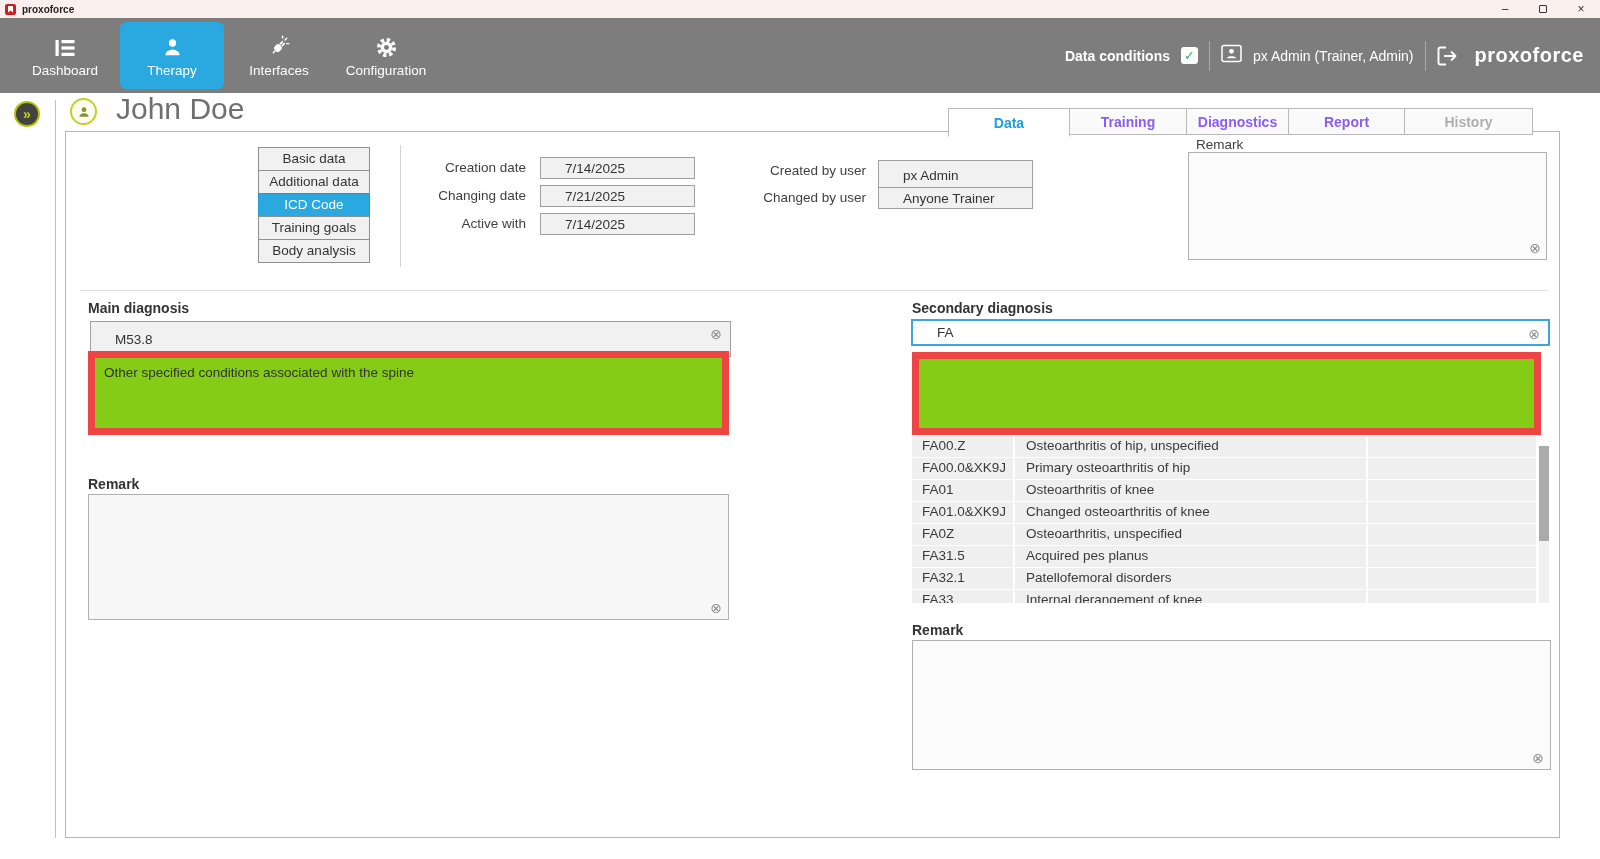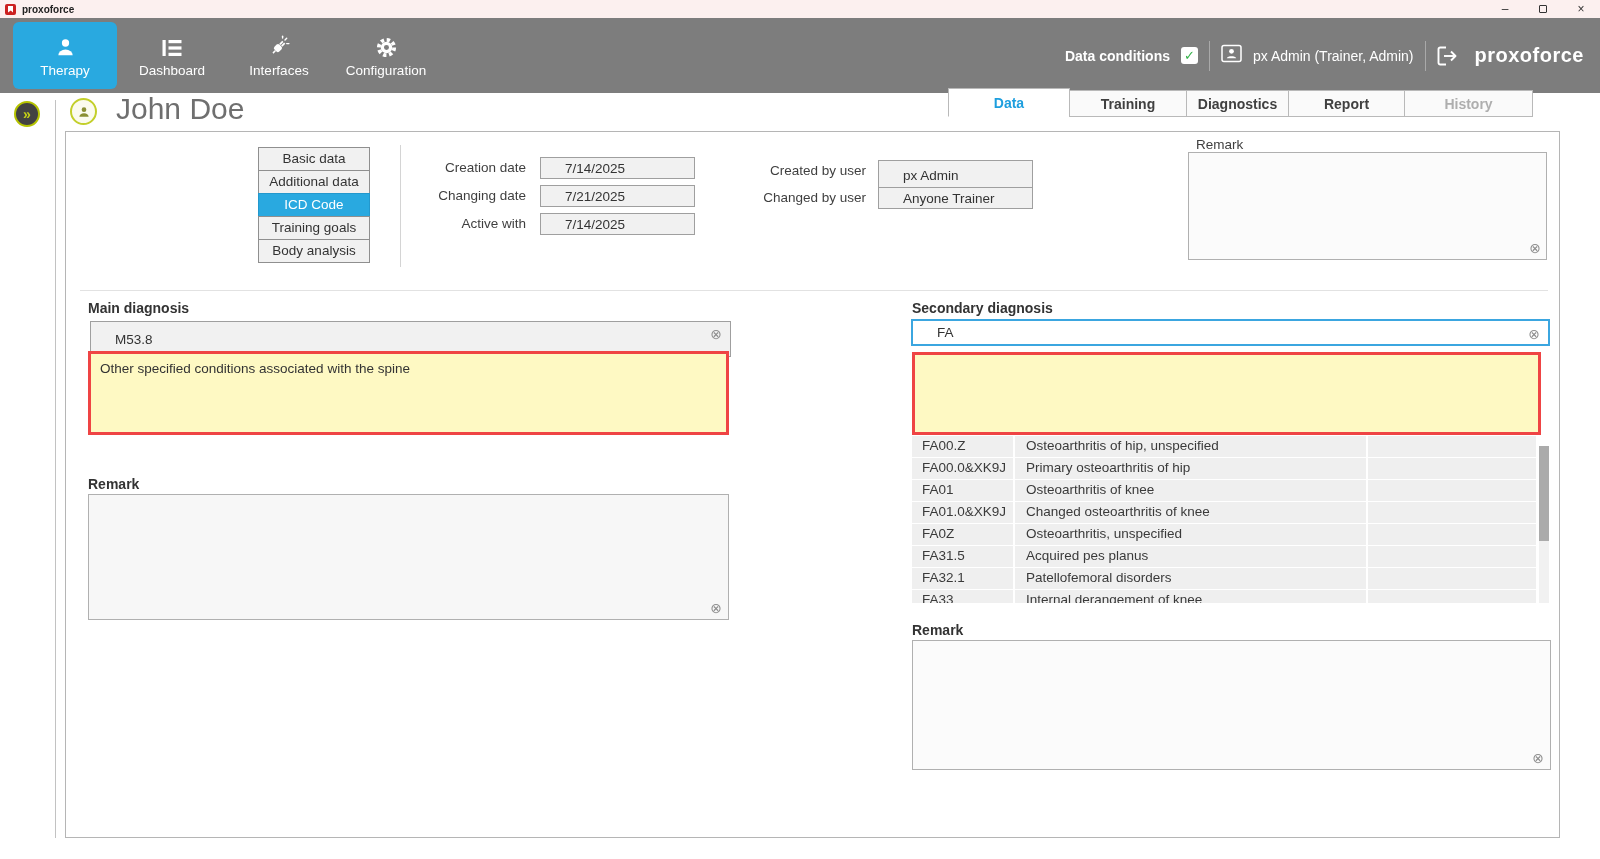--- a/index.html
+++ b/index.html
@@ -36,35 +36,35 @@
   
   .sidebar { position:absolute; left:0; top:100px; width:56px; height:738px; border-right:1px solid #c2c2c2; background:#fff; }
   .expand-btn { position:absolute; left:14px; top:101px; width:26px; height:26px; border-radius:50%; background:#424242;
                 border:2px solid #b5c300; color:#c3cf17; display:flex; align-items:center; justify-content:center;
                 font-size:14px; font-weight:bold; line-height:1; }
   .patient-icon { position:absolute; left:70px; top:98px; width:27px; height:27px; border-radius:50%;
                   border:2px solid #c3cf2a; background:#fbfbee; display:flex; align-items:center; justify-content:center; }
   .patient-name { position:absolute; left:116px; top:92px; font-size:30px; color:#6f6f6f; }
 
   
-  .tabs { position:absolute; top:88px; left:949px; height:29px; display:flex; align-items:flex-end; z-index:3; }
+  .tabs { position:absolute; top:108px; left:949px; height:29px; display:flex; align-items:flex-start; z-index:3; }
   .tab { height:27px; border:1px solid #b9b9b9; background:#fafafa; margin-left:-1px; display:flex; align-items:center;
-         justify-content:center; font-size:14px; font-weight:bold; color:#404040; }
+         justify-content:center; font-size:14px; font-weight:bold; color:#8b5cf6; }
   .tab.active { height:29px; background:#fff; border-bottom:1px solid #fff; color:#1d9ede; }
   .tab.disabled { color:#aeaeae; }
   .tw1{width:122px}.tw2{width:118px}.tw3{width:103px}.tw4{width:117px}.tw5{width:129px}
 
   
   .panel { position:absolute; left:65px; top:131px; width:1495px; height:707px; border:1px solid #b5b5b5; background:#fff; z-index:2; }
   .sec-label { position:absolute; font-weight:bold; font-size:14px; color:#333; }
   .plain-label { position:absolute; font-size:13.5px; color:#3f3f3f; }
   .flabel { position:absolute; font-size:13.5px; color:#3f3f3f; text-align:right; }
   .field { position:absolute; background:#f1f1f1; border:1px solid #9f9f9f; font-size:13.5px; color:#333;
            display:flex; align-items:center; padding:0 24px; }
-  .box { position:absolute; background:#fef9c3; border:3px solid #ef4444; font-size:13.5px; color:#333; padding:7px 9px; }
+  .box { position:absolute; background:#84cc16; border:7px solid #ef4444; font-size:13.5px; color:#333; padding:7px 9px; }
   .remarkbox { background:#fbfbfb; border:1px solid #b0b0b0; }
   .clear-x { position:absolute; color:#8f8f8f; font-size:14px; line-height:1; }
   .search-field { background:#fff; border:2px solid #3ba6e0; }
 
   
   .side-nav { position:absolute; left:192px; top:15px; width:112px; }
   .side-btn { width:100%; height:24px; line-height:22px; text-align:center; font-size:13.5px; color:#333;
               background:#f1f1f1; border:1px solid #8f8f8f; margin-top:-1px; }
   .side-btn:first-child { margin-top:0; }
   .side-btn.active { background:#29a9e0; border-color:#2398cd; color:#fff; }
@@ -92,39 +92,39 @@
       <div class="win-btn">–</div>
       <div class="win-btn">
           <span class="maxbox"></span>
         </div>
       <div class="win-btn">×</div>
     </div>
   </div>
 
   <div class="navbar">
     <div class="nav-items">
-      <div class="nav-item active">
-        <span class="nav-ico">
-          <svg width="23" height="23" viewBox="0 0 24 24" fill="#fff">
-              <circle cx="12" cy="7.3" r="3.8"></circle>
-              <path d="M4.5 20a7.5 5.9 0 0 1 15 0z"></path>
-            </svg>
-        </span>
-        <span>Therapy</span>
-      </div>
       <div class="nav-item">
         <span class="nav-ico">
           <svg width="24" height="22" viewBox="0 0 24 22" fill="#fff">
               <rect x="2.5" y="3" width="3.2" height="16"></rect>
               <rect x="8.5" y="3" width="13" height="3.2"></rect>
               <rect x="8.5" y="9.4" width="13" height="3.2"></rect>
               <rect x="8.5" y="15.8" width="13" height="3.2"></rect>
             </svg>
         </span>
         <span>Dashboard</span>
+      </div>
+      <div class="nav-item active">
+        <span class="nav-ico">
+          <svg width="23" height="23" viewBox="0 0 24 24" fill="#fff">
+              <circle cx="12" cy="7.3" r="3.8"></circle>
+              <path d="M4.5 20a7.5 5.9 0 0 1 15 0z"></path>
+            </svg>
+        </span>
+        <span>Therapy</span>
       </div>
       <div class="nav-item">
         <span class="nav-ico">
           <svg width="24" height="24" viewBox="0 0 24 24">
               <g transform="rotate(45 12 12)" fill="#fff">
                 <rect x="8.6" y="10" width="6.8" height="7" rx="2"></rect>
                 <rect x="9.9" y="5.3" width="1.7" height="4.2"></rect>
                 <rect x="12.5" y="5.3" width="1.7" height="4.2"></rect>
                 <rect x="11.3" y="17" width="1.5" height="3.6"></rect>
               </g>

